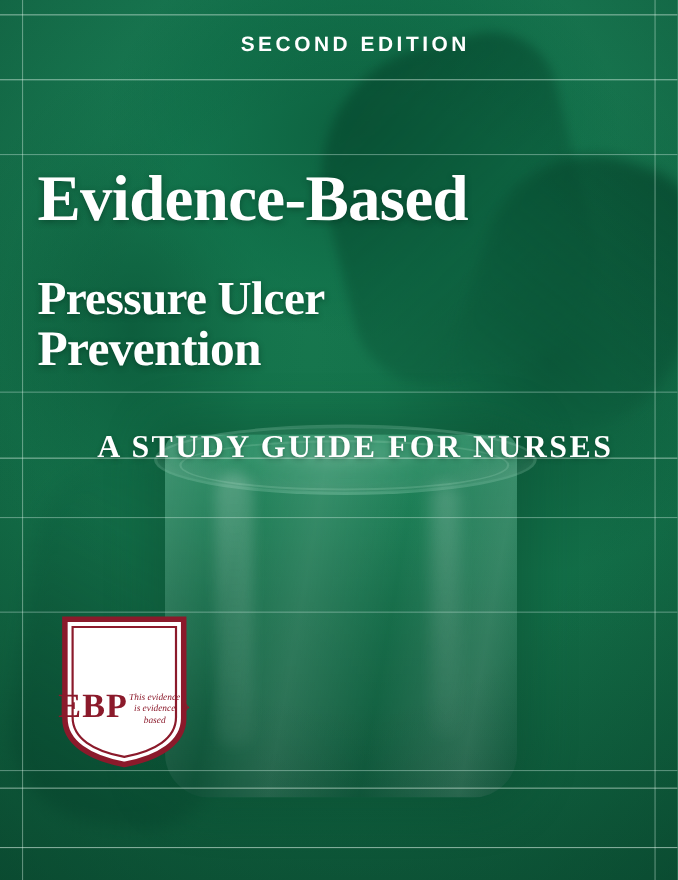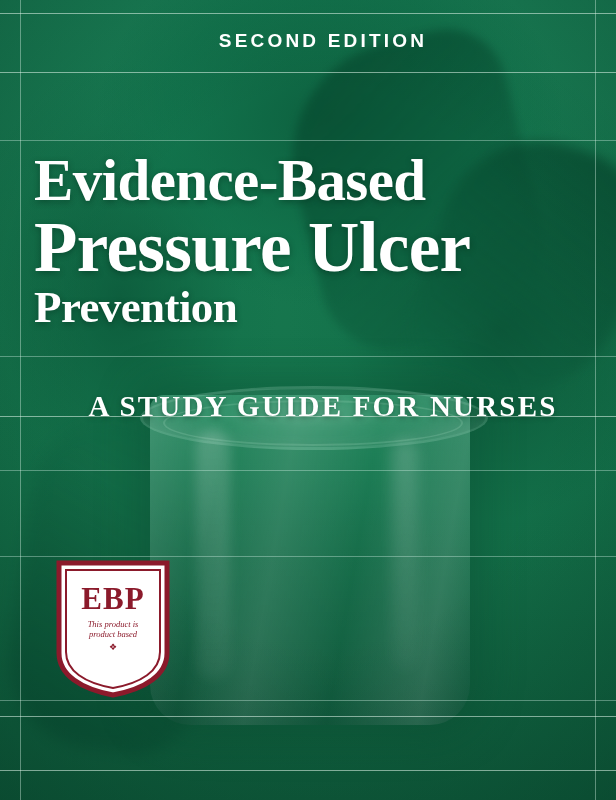--- a/index.html
+++ b/index.html
@@ -157,21 +157,21 @@
   }
   .title-line {
     font-family: "Liberation Serif", serif;
     font-weight: bold;
     font-size: 59px;
     line-height: 1.03;
     letter-spacing: -0.6px;
     text-shadow: 0 2px 6px rgba(0,40,24,0.45);
   }
   .title-line.l1 { font-size: 59px; font-family: Liberation Serif, serif; }
-  .title-line.l2 { font-size: 71px; }
+  .title-line.l2 { font-size: 43px; margin-top: 39px; }
   .title-line.l3 { font-size: 45px; }
 
   .subtitle {
     position: absolute;
     left: 0; right: 0;
     top: 390px;
     text-align: center;
     color: #ffffff;
     font-weight: bold;
     font-size: 29px;
@@ -199,21 +199,20 @@
     left: 53px;
     top: 557px;
     width: 120px;
     height: 142px;
   }
   .seal svg { display: block; }
   .seal-text {
     position: absolute;
     inset: 0;
     display: flex;
-    flex-direction: column;
     align-items: center;
     justify-content: flex-start;
     padding-top: 26px;
     box-sizing: border-box;
     pointer-events: none;
   }
   .seal-ebp {
     color: #8b1a2b;
     font-family: "Liberation Serif", serif;
     font-weight: bold;
@@ -278,19 +277,19 @@
 
   <div class="subtitle">A STUDY GUIDE FOR NURSES</div>
 
   <div class="seal">
     <svg width="120" height="142" viewBox="0 0 120 142">
       <path d="M6 6 H114 V96 C114 118 92 132 60 138 C28 132 6 118 6 96 Z" fill="#ffffff" stroke="#8b1a2b" stroke-width="5"></path>
       <path d="M13 13 H107 V95 C107 114 88 126 60 131 C32 126 13 114 13 95 Z" fill="#ffffff" stroke="#8b1a2b" stroke-width="2"></path>
     </svg>
     <div class="seal-text">
       <div class="seal-ebp">EBP</div>
-      <div class="seal-sub">This product is product based</div>
+      <div class="seal-sub">This evidence is evidence based</div>
       <div class="seal-diamond">❖</div>
     </div>
   </div>
 
 
 </div>
 
 </body></html>

